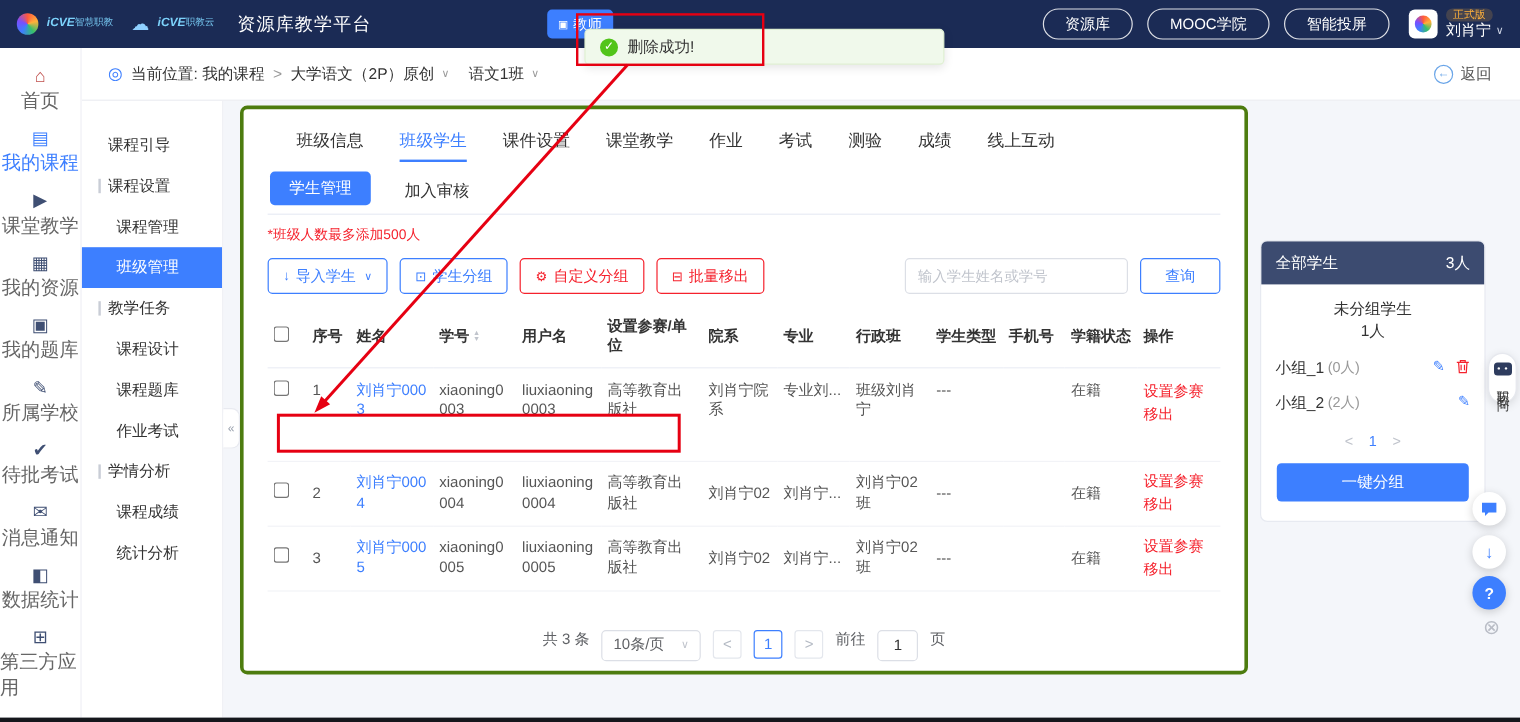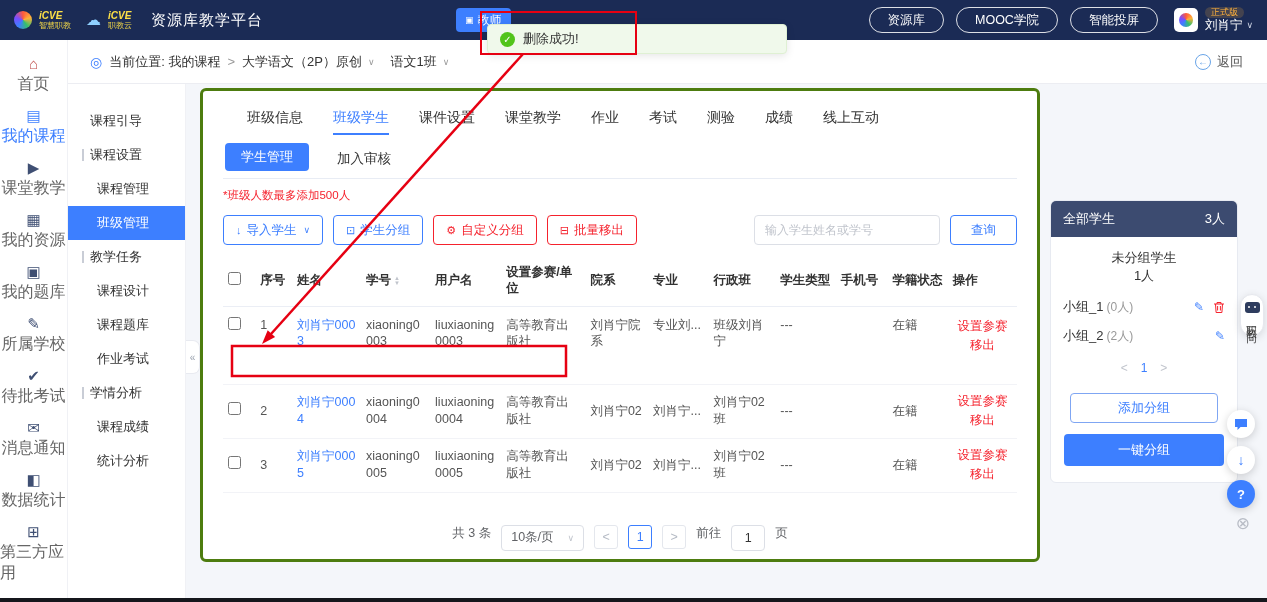--- a/index.html
+++ b/index.html
@@ -6,21 +6,21 @@
   html,body { width:1267px; height:602px; }
   body { font-family:"Liberation Sans","DejaVu Sans",sans-serif; }
   .screen { position:relative; width:1267px; height:602px; background:#f4f6fa; overflow:hidden; }
 
   
   .topbar { position:absolute; left:0; top:0; width:100%; height:40px; background:#1b2b55;
             display:flex; align-items:center; padding:0 14px; z-index:30; }
   .brand { display:flex; align-items:center; gap:7px; }
   .swirl { width:18px; height:18px; border-radius:50%;
            background:conic-gradient(#ff5a3c,#ffb03a,#35c06b,#3d7fff,#7a4dff,#ff5a3c); }
-  .brand-col { display:flex; flex-direction:column; line-height:1.15; color:#fde047; }
+  .brand-col { display:flex; flex-direction:row; line-height:1.15; color:#7dd3fc; }
   .brand-col b { font-size:10px; font-style:italic; }
   .brand-col i { font-size:8px; font-style:normal; opacity:.92; }
   .cloud-ic { color:#8fd0ff; font-size:15px; margin-left:8px; }
   .apptitle { color:#fff; font-size:15px; margin-left:12px; letter-spacing:1px; }
   .teacher-badge { position:absolute; left:456px; top:8px; height:24px; background:#3d7fff;
                    border-radius:4px; color:#fff; font-size:12px; display:flex; align-items:center;
                    gap:4px; padding:0 9px; cursor:pointer; }
   .tb-icon { font-size:9px; }
   .top-right { margin-left:auto; display:flex; align-items:center; gap:12px; }
   .pill { height:26px; padding:0 18px; border:1px solid rgba(255,255,255,.85); border-radius:13px;
@@ -99,21 +99,21 @@
   .btn-query { padding:0 20px; }
 
   .stu-table { width:100%; border-collapse:collapse; table-layout:fixed; margin-top:10px;
                font-size:12.5px; color:#555; }
   .stu-table th { font-weight:bold; color:#333; text-align:left; padding:9px 5px;
                   border-bottom:1px solid #ebeef5; vertical-align:middle; line-height:1.3; }
   .stu-table td { padding:6px 5px; border-bottom:1px solid #f2f3f7; word-break:break-all; line-height:1.35; }
   tr.tall td { height:78px; vertical-align:top; padding-top:10px; }
   tr.norm td { height:54px; vertical-align:middle; }
   .name-link { color:#3d7fff; cursor:pointer; }
-  .op-link { color:#f5222d; cursor:pointer; display:block; line-height:1.55;text-align:center; }
+  .op-link { color:#f5222d; cursor:pointer; display:block; line-height:1.55; }
   .sort { display:inline-flex; flex-direction:column; margin-left:3px; vertical-align:middle; }
   .sort span { font-size:6px; color:#c0c4cc; line-height:5px; }
   input[type=checkbox] { width:13px; height:13px; cursor:pointer; }
 
   .pager { display:flex; justify-content:center; gap:10px; margin-top:32px;
            font-size:12.5px; color:#606266; }
   .per-page { border:1px solid #dcdfe6; border-radius:4px; height:26px; display:flex; align-items:center;
               gap:14px; padding:0 9px; color:#606266; cursor:pointer; }
   .pp-caret { font-size:9px; color:#c0c4cc; }
   .pg-btn { width:24px; height:24px; border:1px solid #e4e7ed; border-radius:3px; color:#b4bac4;
@@ -123,21 +123,21 @@
   .goto-input { width:34px; height:26px; border:1px solid #dcdfe6; border-radius:4px; text-align:center;
                 font-size:12.5px; color:#333; outline:none; }
 
   
   .groups-panel { position:absolute; left:1050px; top:200px; width:188px; background:#fff;
                   border:1px solid #e7eaf1; border-radius:6px; overflow:hidden; padding-bottom:16px; z-index:3; }
   .gp-head { background:#3c4b70; color:#fff; font-size:13px; display:flex; justify-content:space-between;
              align-items:center; padding:9px 12px; }
   .gp-row { display:flex; justify-content:space-between; align-items:center; padding:12px 12px 2px;
             font-size:13px; color:#333;flex-direction:column; }
-  .gp-group { display:flex; align-items:center; padding:11px 12px 0; font-size:13px; color:#333; }
+  .gp-group { display:flex; align-items:flex-start; padding:11px 12px 0; font-size:13px; color:#333; }
   .gp-count { color:#999; font-size:12px; margin-left:3px; }
   .gp-icons { margin-left:auto; display:flex; gap:9px; align-items:center; }
   .edit-ic { color:#3d7fff; font-size:12px; cursor:pointer; }
   .trash-ic { cursor:pointer; display:flex; }
   .gp-pager { display:flex; justify-content:center; gap:13px; margin-top:16px; font-size:12px; color:#c0c4cc; }
   .gp-pager .cur { color:#3d7fff; cursor:pointer; }
   .gp-pager .pv { cursor:pointer; }
   .gp-btn-outline { display:block; width:148px; height:30px; margin:18px auto 0; border:1px solid #7fa6f3;
                     color:#3d7fff; background:#fff; border-radius:4px; font-size:13px; cursor:pointer; }
   .gp-btn-solid { display:block; width:160px; height:32px; margin:11px auto 0; background:#3d7fff;
@@ -468,21 +468,20 @@
       <span class="gp-count">(2人)</span>
       <span class="gp-icons">
         <span class="edit-ic">✎</span>
       </span>
     </div>
     <div class="gp-pager">
       <span class="pv">&lt;</span>
       <span class="cur">1</span>
       <span class="pv">&gt;</span>
     </div>
-    <button class="gp-btn-outline">添加分组</button>
     <button class="gp-btn-solid">一键分组</button>
   </aside>
 
   <div class="qa-tab">
     <span class="qa-bot"></span>
     <span class="qa-text">职教一问</span>
   </div>
   <div class="fc fc-chat">
     <svg width="14" height="13" viewBox="0 0 14 13">
         <path d="M1 1h12v8H6.5L3.5 12V9H1z" fill="#3d7fff"></path>

